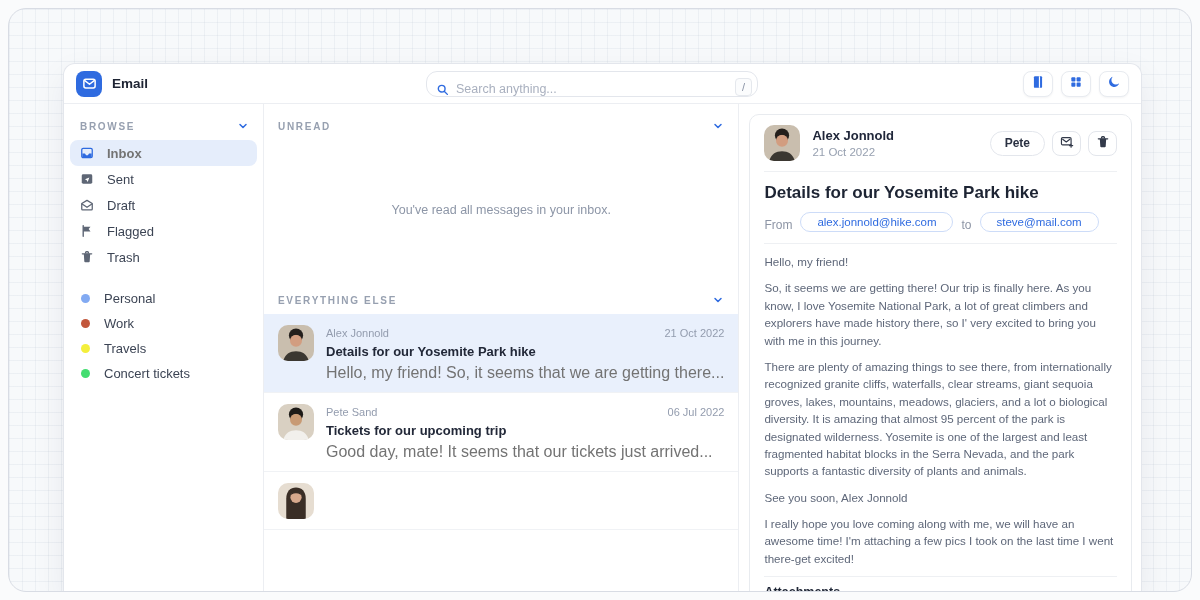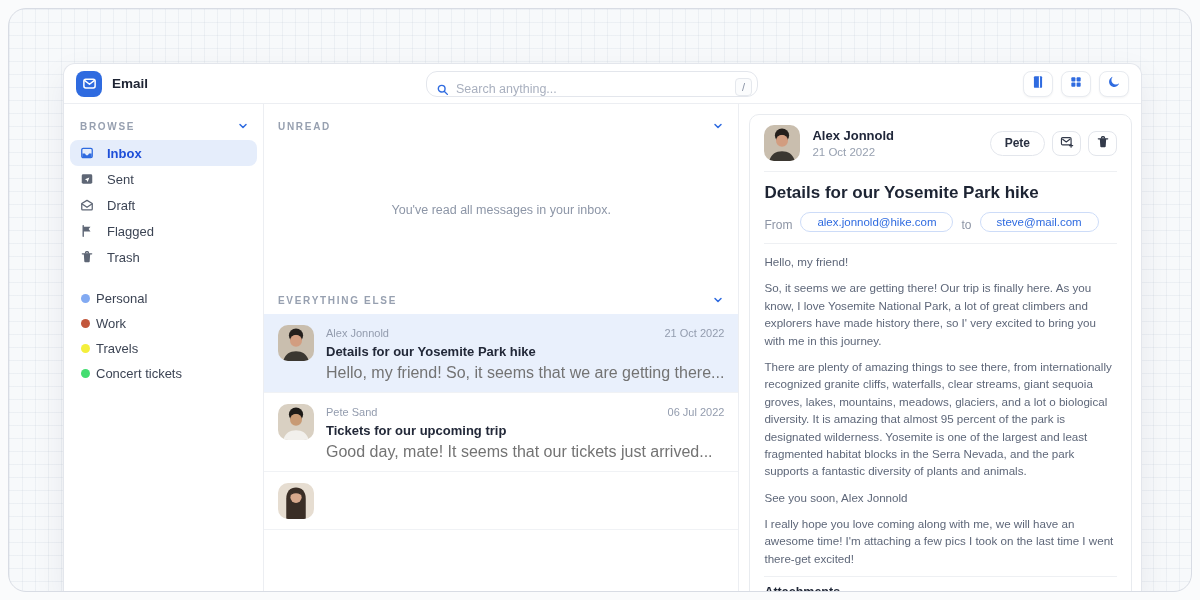--- a/index.html
+++ b/index.html
@@ -48,24 +48,24 @@
   .content { flex:1; display:flex; min-height:0; }
 
   .sidebar { flex:0 0 200px; border-right:1px solid #eceef2; padding:8px 6px 0; }
   .sec-header { display:flex; align-items:center; justify-content:space-between; padding:8px 8px 8px 10px; }
   .sec-title { font-size:10px; font-weight:700; letter-spacing:1.7px; color:#97a0b0; text-transform:uppercase; }
   .chev { color:#2f6be0; display:grid; cursor:pointer; }
   .chev svg { width:12px; height:12px; }
   .nav-item { display:flex; align-items:center; gap:13px; height:26px; padding:0 10px; border-radius:8px; color:#3c4454; font-size:13px; cursor:pointer; }
   .nav-item .nav-icon { color:#5e6675; display:grid; }
   .nav-item .nav-icon svg { width:14px; height:14px; }
-  .nav-item.active { background:#e5edfb; color:#1d4ed8; font-weight:700; }
+  .nav-item.active { background:#e5edfb; color:#737373; font-weight:700; }
   .nav-item.active .nav-icon { color:#2f6be0; }
   .section + .section { margin-top:16px; }
-  .tag-item { display:flex; align-items:center; gap:6px; height:25px; padding:0 11px; font-size:13px; color:#3c4454; cursor:pointer; }
+  .tag-item { display:flex; align-items:center; gap:14px; height:25px; padding:0 11px; font-size:13px; color:#3c4454; cursor:pointer; }
   .tag-dot { width:9px; height:9px; border-radius:50%; flex:0 0 9px; }
 
   .list-col { flex:0 0 344px; border-right:1px solid #eceef2; display:flex; flex-direction:column; padding-top:8px; }
   .list-col .sec-header { padding:8px 14px; }
   .unread-empty { height:140px; display:grid; place-items:center; color:#8d96a7; font-size:12.5px; }
   .ee-header { margin-top:6px; }
   .mail-item { display:flex; gap:12px; padding:11px 14px 10px; border-bottom:1px solid #f0f2f5; cursor:pointer; }
   .mail-item.selected { background:#e9f0fc; }
   .mail-ava { width:36px; height:36px; border-radius:10px; overflow:hidden; flex:0 0 36px; }
   .mail-ava svg { width:36px; height:36px; display:block; }

